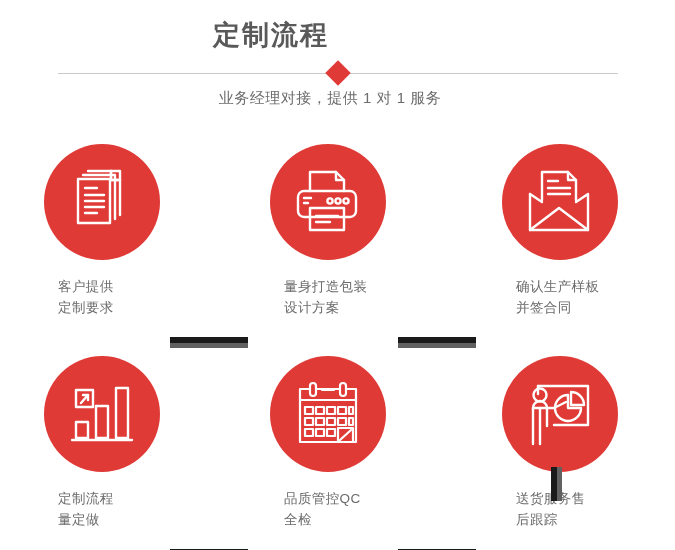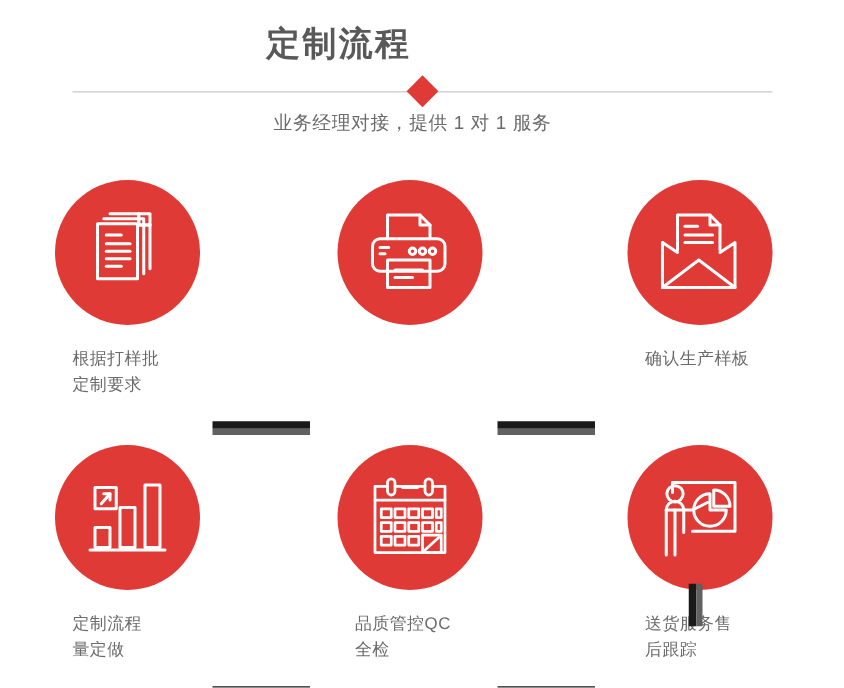--- a/index.html
+++ b/index.html
@@ -195,21 +195,21 @@
           <path d="M51 5 L51 14 L60 14" transform="translate(-6,0)"></path>
           <line x1="19" y1="22" x2="31" y2="22"></line>
           <line x1="19" y1="29" x2="38" y2="29"></line>
           <line x1="19" y1="35" x2="38" y2="35"></line>
           <line x1="19" y1="41" x2="38" y2="41"></line>
           <line x1="19" y1="47" x2="31" y2="47"></line>
         </svg>
       </span>
     </div>
     <div class="step-label">
-      <span>根据打样批</span>
+      <span>客户提供</span>
       <span class="line2">定制要求</span>
     </div>
   </div>
 
   <div class="step step-r1 step-c2">
     <div class="circle">
       <span>
         <svg width="72" height="72" viewBox="0 0 72 72" fill="none" stroke="#ffffff" stroke-width="2.4" stroke-linejoin="round" stroke-linecap="round">
           <path d="M18 25 V6 H44 L52 14 V25"></path>
           <path d="M44 6 V14 H52"></path>
@@ -218,39 +218,44 @@
           <line x1="12" y1="37" x2="16" y2="37"></line>
           <circle cx="38" cy="35" r="2.6"></circle>
           <circle cx="46" cy="35" r="2.6"></circle>
           <circle cx="54" cy="35" r="2.6"></circle>
           <rect x="18" y="42" width="34" height="22"></rect>
           <line x1="24" y1="50" x2="46" y2="50"></line>
           <line x1="24" y1="56" x2="38" y2="56"></line>
         </svg>
       </span>
     </div>
+    <div class="step-label">
+      <span>量身打造包装</span>
+      <span class="line2">设计方案</span>
+    </div>
   </div>
 
   <div class="step step-r1 step-c3">
     <div class="circle">
       <span>
         <svg width="72" height="72" viewBox="0 0 72 72" fill="none" stroke="#ffffff" stroke-width="2.4" stroke-linejoin="round" stroke-linecap="round">
           <path d="M18 34 V6 H44 L52 14 V34"></path>
           <path d="M44 6 V14 H52"></path>
           <line x1="24" y1="15" x2="34" y2="15"></line>
           <line x1="24" y1="22" x2="46" y2="22"></line>
           <line x1="24" y1="28" x2="46" y2="28"></line>
           <path d="M6 28 L6 64 H64 V28 L52 36"></path>
           <path d="M6 28 L18 36"></path>
           <path d="M6 64 L35 42 L64 64"></path>
         </svg>
       </span>
     </div>
     <div class="step-label">
       <span>确认生产样板</span>
+      <span class="line2">并签合同</span>
     </div>
   </div>
 
   <div class="step step-r2 step-c1">
     <div class="circle">
       <span>
         <svg width="72" height="72" viewBox="0 0 72 72" fill="none" stroke="#ffffff" stroke-width="2.4" stroke-linejoin="round" stroke-linecap="round">
           <rect x="10" y="12" width="17" height="17"></rect>
           <path d="M15 25 L22 17"></path>
           <path d="M17 17 H22 V22"></path>

